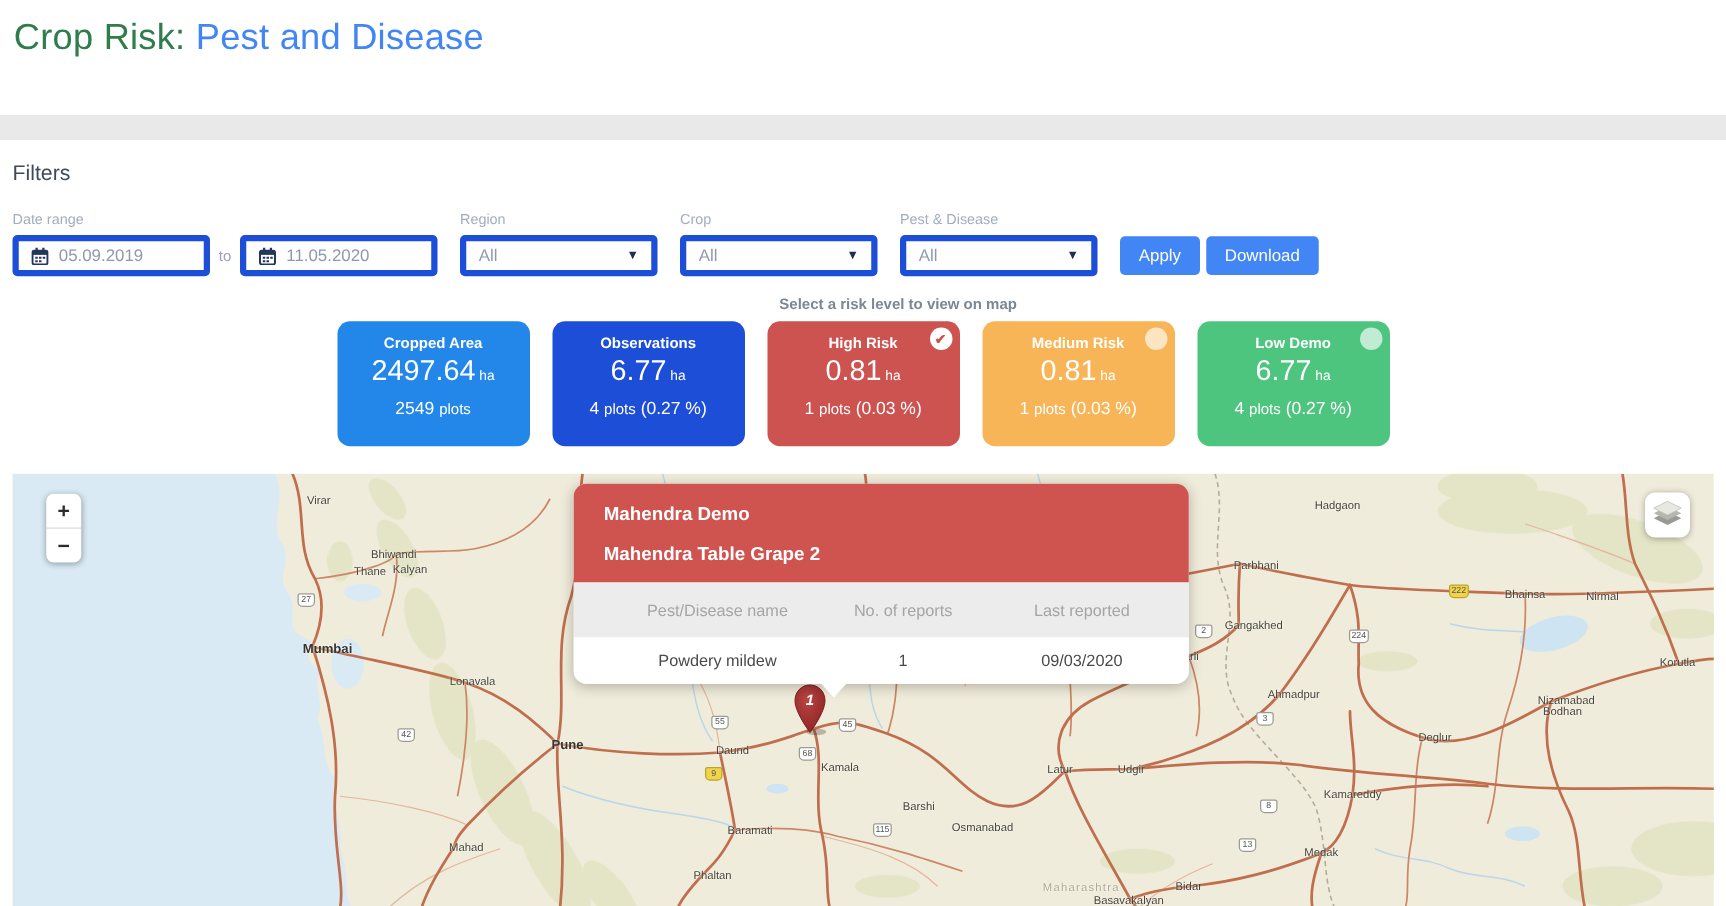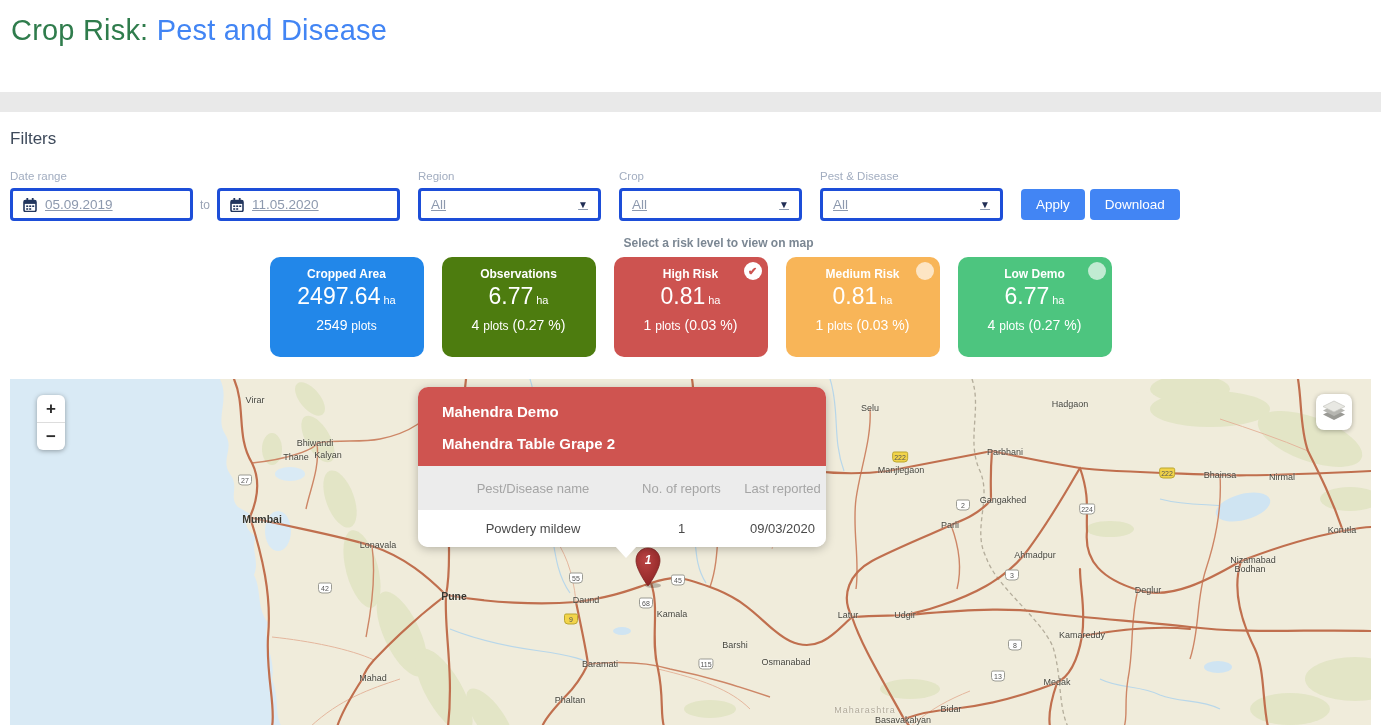--- a/index.html
+++ b/index.html
@@ -14,23 +14,23 @@
   .gray-strip { height:20px; background:#e9e9e9; }
 
   
   .filters-section { padding:17px 10px 0 10px; }
   .filters-heading { font-size:17px; color:#3e4a5b; margin-bottom:21px; font-weight:400; }
   .filter-row { display:flex; align-items:flex-end; }
   .filter-group { display:flex; flex-direction:column; margin-right:18px; }
   .filter-label { font-size:11.5px; color:#a2adc0; margin-bottom:6px; }
   .date-pair { display:flex; align-items:center; }
   .input-box, .select-box {
-    width:183px; height:33px; border:3px solid #1d4ed8; border-radius:4px;
+    width:158px; height:33px; border:5px solid #1d4ed8; border-radius:4px;
     background:#fff; display:flex; align-items:center; padding:0 10px;
-    font-size:13.5px; color:#8d99ae;text-decoration:underline; }
+    font-size:13.5px; color:#8d99ae; }
   .to-word { font-size:12px; color:#9aa3b5; margin:0 7px; }
   .cal-icon { width:14px; height:14px; margin-right:8px; flex:0 0 auto; }
   .select-box { justify-content:space-between; }
   .select-arrow { color:#202e55; font-size:10px; }
   .btn { height:31px; border:none; border-radius:4px; background:#4285f4; color:#fff;
     font-size:13.5px; padding:0 15px; margin-right:5px; cursor:pointer;
     font-family:"Liberation Sans", sans-serif; }
   .btn-row { display:flex; margin-bottom:1px; }
 
   
@@ -68,21 +68,21 @@
     font-size:17px; font-weight:bold; color:#2c2c2c; cursor:pointer; }
   .zoom-divider { height:1px; background:#ddd; }
   .layers-ctrl { position:absolute; right:19px; top:15px; width:36px; height:36px; background:#fff;
     border-radius:8px; box-shadow:0 1px 5px rgba(0,0,0,.3); z-index:6;
     display:flex; align-items:center; justify-content:center; cursor:pointer; }
 
   .marker { position:absolute; left:625px; top:168px; width:26px; height:42px; z-index:4; }
   .marker .pin-count { position:absolute; left:0; top:6px; width:26px; text-align:center;
     color:#fff; font-size:12px; font-style:italic; font-weight:bold; }
 
-  .popup { position:absolute; left:408px; top:8px; width:408px; z-index:5;
+  .popup { position:absolute; left:449px; top:8px; width:492px; z-index:5;
     border-radius:10px; box-shadow:0 2px 10px rgba(0,0,0,.25); background:#fff; }
   .popup-header { background:#cf5450; border-radius:10px 10px 0 0; padding:17px 0 14px 24px;
     color:#fff; }
   .popup-farm, .popup-plot { font-size:15px; font-weight:bold; line-height:16px; }
   .popup-plot { margin-top:16px; }
   .popup-cols, .popup-row { display:grid; grid-template-columns:182px 115px auto;
     align-items:center; padding-left:24px; font-size:13px;text-align:center; }
   .popup-cols { background:#ececec; height:44px; color:#a5a5a5; }
   .popup-row { background:#fff; height:37px; color:#4a4a4a; border-radius:0 0 10px 10px; }
   .popup-tail { position:absolute; left:197px; bottom:-11px; width:0; height:0;
@@ -169,21 +169,21 @@
   </div>
 </div>
 
 <div class="risk-hint">Select a risk level to view on map</div>
 <div class="cards-row" id="cards-row">
     <div class="card" style="background: rgb(34, 135, 233);">
       <div class="card-title">Cropped Area</div>
       <div class="card-value"><span class="num">2497.64</span><span class="unit">ha</span></div>
       <div class="card-sub"><span class="sub-num">2549</span> <span class="sub-word">plots</span> <span class="sub-pct"></span></div>
     </div>
-    <div class="card" style="background: #4d7c0f; text-align: center;">
+    <div class="card" style="background: #1d4ed8; text-align: center;">
       <div class="card-title">Observations</div>
       <div class="card-value"><span class="num">6.77</span><span class="unit">ha</span></div>
       <div class="card-sub"><span class="sub-num">4</span> <span class="sub-word">plots</span> <span class="sub-pct">(0.27 %)</span></div>
     </div>
     <div class="card" style="background: rgb(205, 83, 80);">
       <span class="select-circle checked" style="color: rgb(205, 83, 80);">✔</span>
       <div class="card-title">High Risk</div>
       <div class="card-value"><span class="num">0.81</span><span class="unit">ha</span></div>
       <div class="card-sub"><span class="sub-num">1</span> <span class="sub-word">plots</span> <span class="sub-pct">(0.03 %)</span></div>
     </div>

